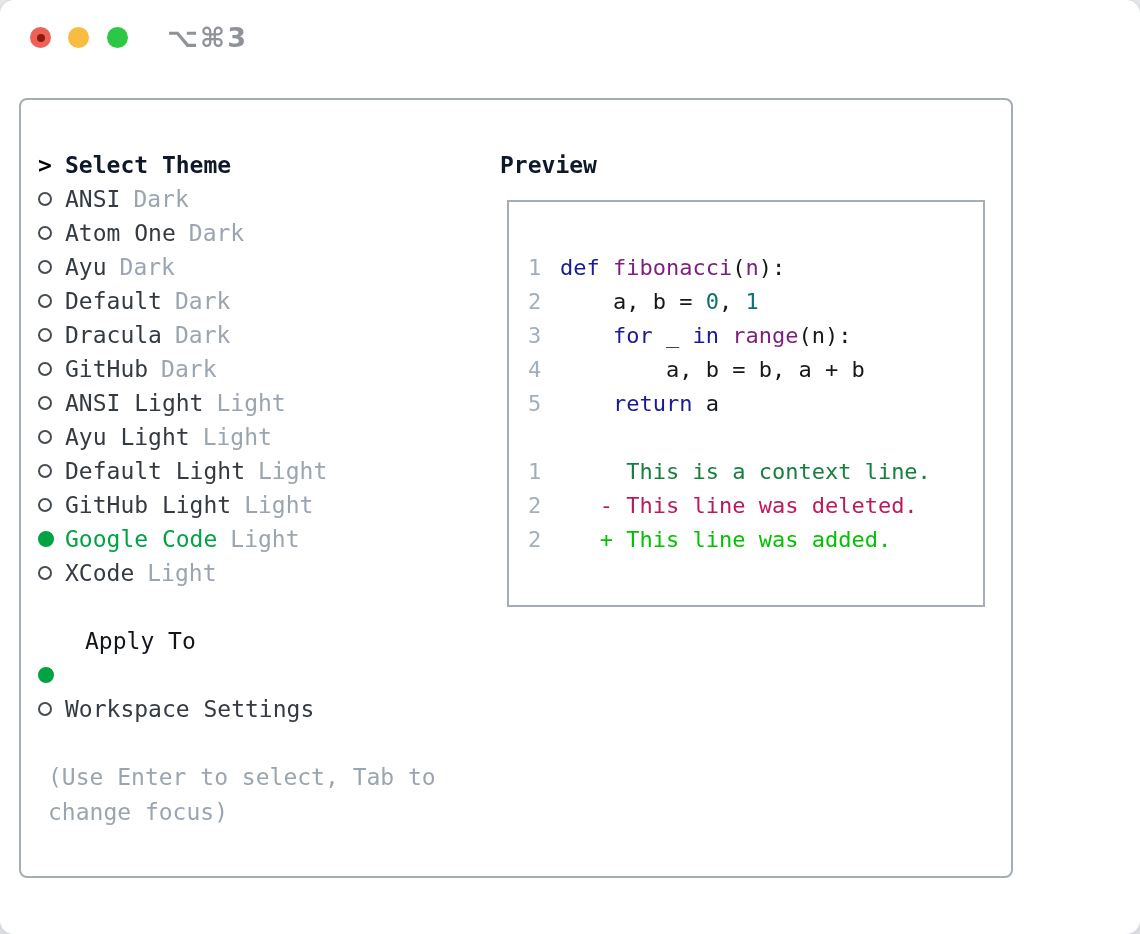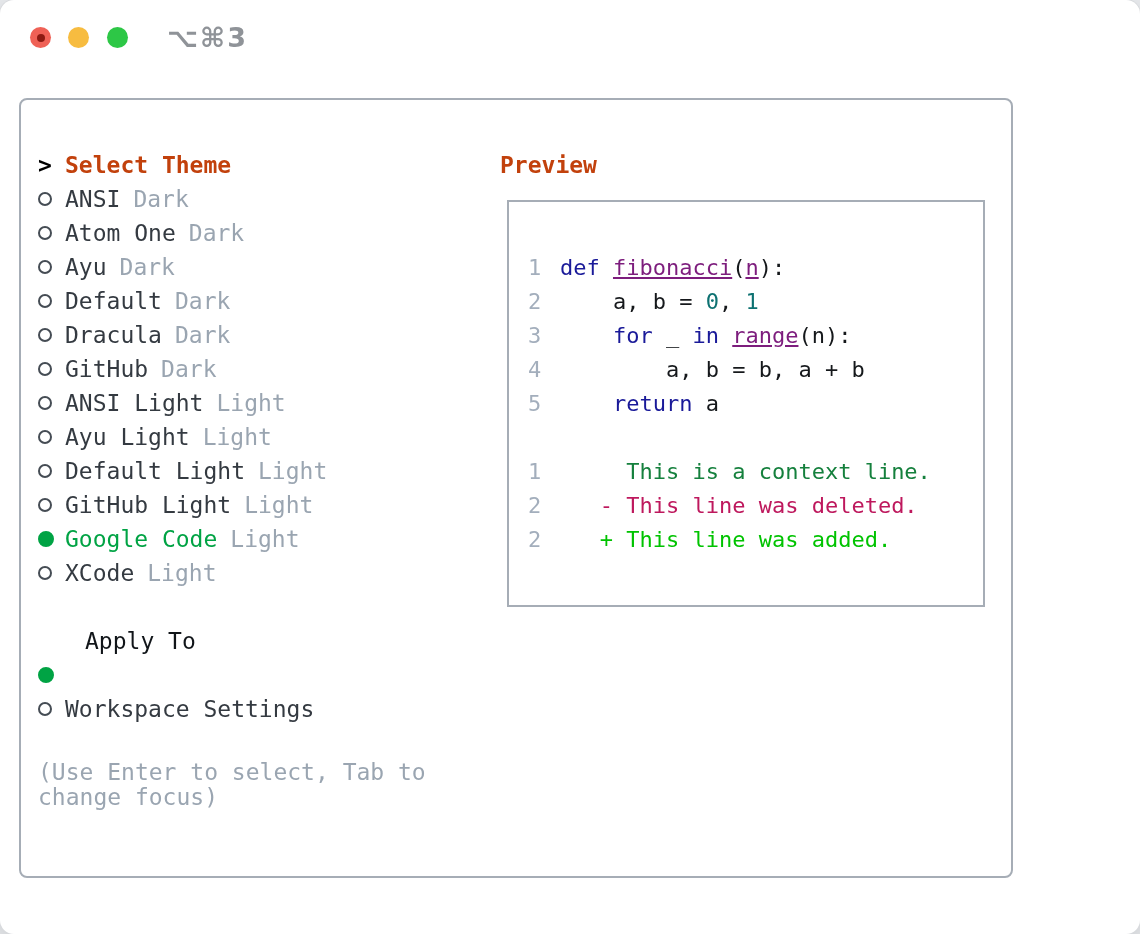--- a/index.html
+++ b/index.html
@@ -34,43 +34,43 @@
   .cell-bullet { width:27px; flex:none; display:flex; align-items:center; }
   .bullet {
     width:14px; height:14px; border:2px solid #454c54; border-radius:50%;
     background:transparent;
   }
   .bullet.sel { width:16px; height:16px; border-color:#00a344; background:#00a344; }
   .prompt { font-weight:700; color:#000; }
   .name { color:#343a41; white-space:pre; }
   .name.sel { color:#00a344; }
   .variant { color:#9aa5b1; margin-left:13px; white-space:pre;text-align:center; }
-  .hdr-label { font-weight:700; color:#c2410c; white-space:pre; }
+  .hdr-label { font-weight:700; color:#0f172a; white-space:pre; }
   .sub-label { color:#111519; white-space:pre;margin-left:20px; }
 
   .theme-list { position:absolute; left:17px; top:48px; }
   .apply-block { position:absolute; left:17px; top:524px; }
   .hint {
-    position:absolute; left:17px; top:660px; width:440px;
-    font-size:23px; line-height:25px; color:#9aa5b1;
+    position:absolute; left:27px; top:660px; width:440px;
+    font-size:23px; line-height:35px; color:#9aa5b1;
   }
 
   
   .preview-label { position:absolute; left:479px; top:48px; }
   .preview-box {
     position:absolute; left:486px; top:100px; width:478px; height:407px;
     border:2px solid #a6adb6; background:#fff;
     padding:48px 0 0 19px;
   }
   .code-line { height:34px; display:flex; align-items:center; font-size:22px; }
   .gutter { width:32px; flex:none; color:#a3aebc; white-space:pre; }
   .code-line span { white-space:pre; }
   .tok-pl { color:#15181b; }
   .tok-kw { color:#1a1a99; }
-  .tok-fn { color:#7d1d7d;text-decoration:underline; }
+  .tok-fn { color:#7d1d7d; }
   .tok-nm { color:#0d7171; }
   .diff-context { color:#15803d; }
   .diff-deleted { color:#be185d; }
   .diff-added   { color:#00c300; }
 </style>
 </head>
 <body>
 
 <div class="window">
 

